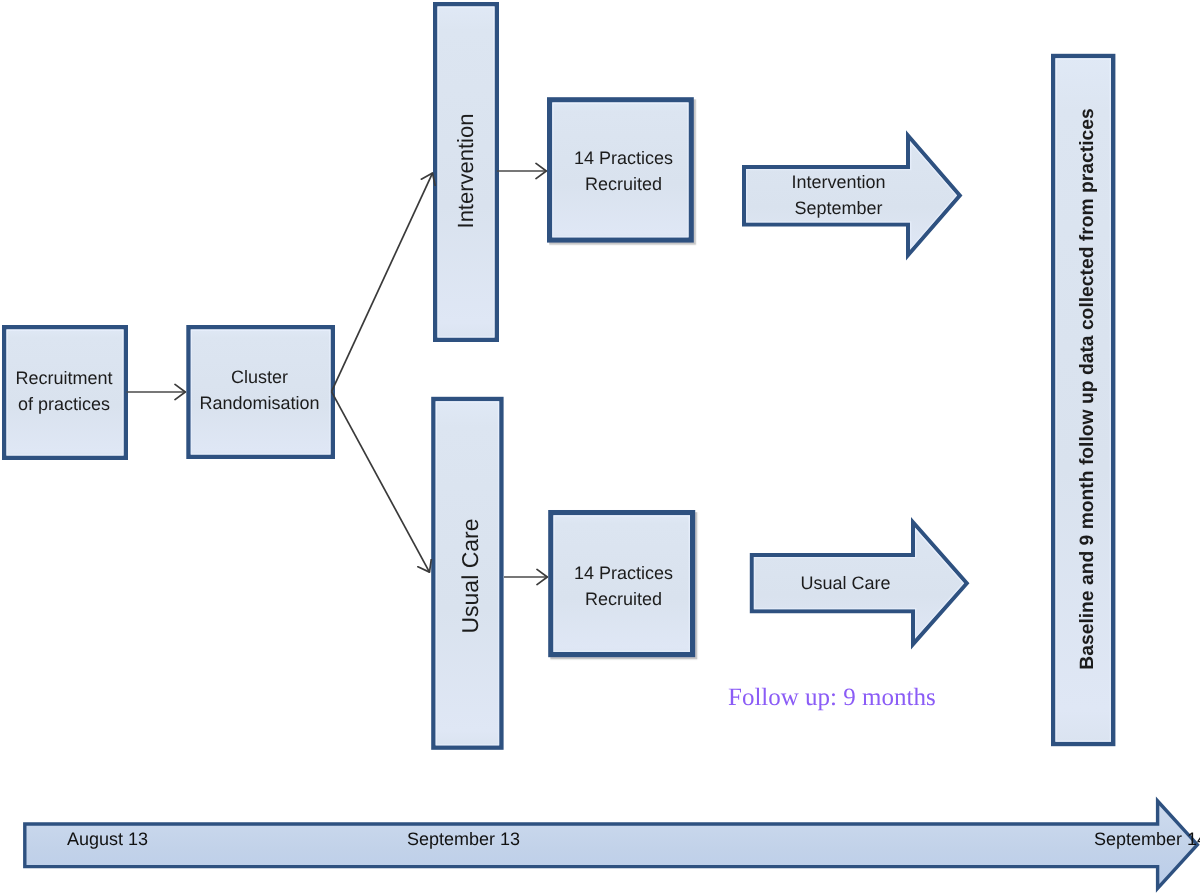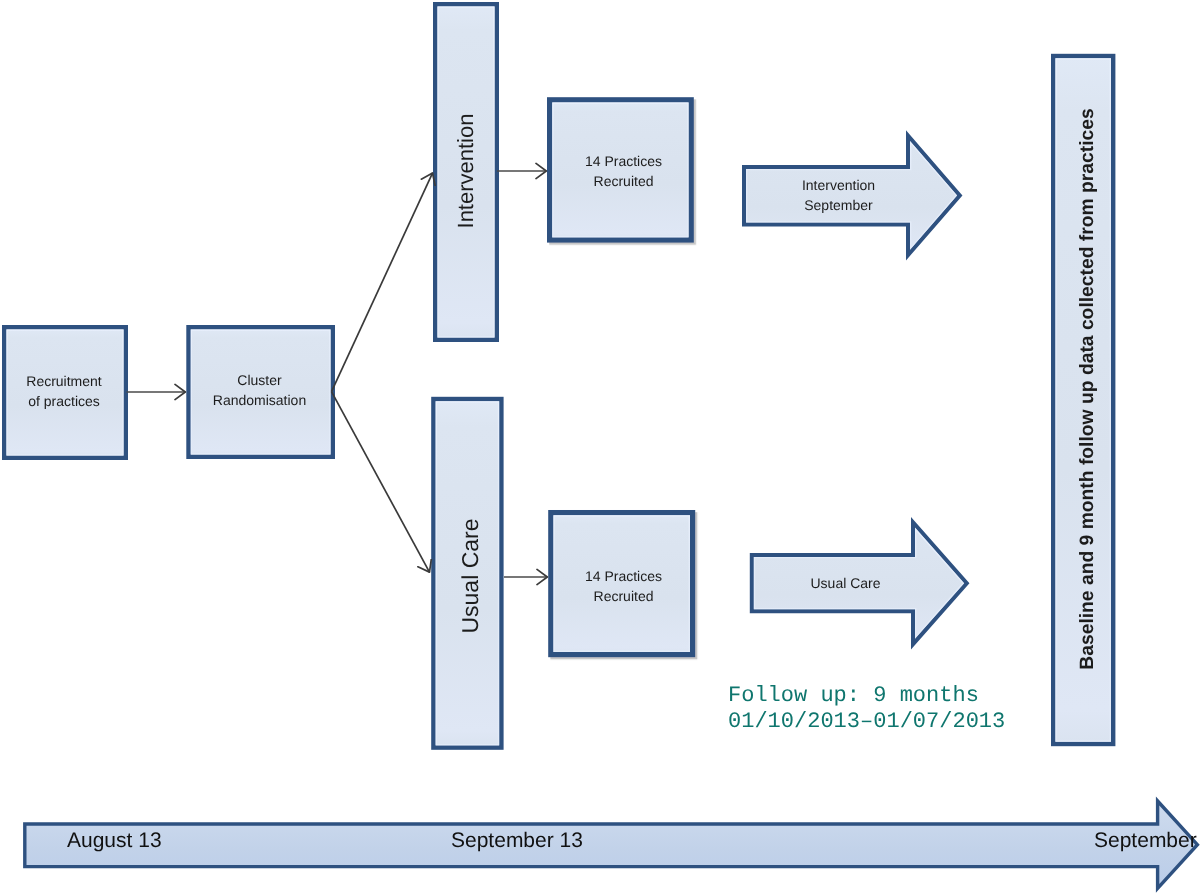--- a/index.html
+++ b/index.html
@@ -7,31 +7,31 @@
   *{-webkit-font-smoothing:antialiased;text-rendering:geometricPrecision;}
   .lbl,.note,.tl-lbl{will-change:transform;}
   body{width:1200px;height:894px;overflow:hidden;
        font-family:"Liberation Sans",sans-serif;}
   #stage{position:relative;width:1200px;height:894px;background:#fff;}
   svg.layer{position:absolute;left:0;top:0;width:1200px;height:894px;}
 
   .lbl{position:absolute;display:table;text-align:center;color:#1c1c1c;
        line-height:1.42;font-family:"Liberation Sans",sans-serif;}
   .lbl > .inner{display:table-cell;vertical-align:middle;text-align:center;}
-  .box-lbl{font-size:14px;}
+  .box-lbl{font-size:18px;}
   .lbl.vert{transform-origin:0 0;transform:rotate(-90deg);}
   .lbl.interv{font-size:22px;}
   .lbl.big{font-size:23px;}
   .lbl.bold{font-weight:bold;}
   .lbl.fu{font-size:19.3px;letter-spacing:0;}
 
-  .note{position:absolute;color:#0f766e;font-size:22px;line-height:1.17;
-        font-family:Liberation Mono, monospace;white-space:nowrap;}
+  .note{position:absolute;color:#8b5cf6;font-size:25px;line-height:1.17;
+        font-family:Liberation Serif, serif;white-space:nowrap;}
 
-  .tl-lbl{position:absolute;top:829px;color:#111;font-size:21px;
+  .tl-lbl{position:absolute;top:829px;color:#111;font-size:18px;
           font-family:"Liberation Sans",sans-serif;white-space:nowrap;}
 </style>
 </head>
 <body>
 
 <div id="stage">
 
   <svg class="layer" viewBox="0 0 1200 894">
     <defs>
       <linearGradient id="innerHL" gradientUnits="objectBoundingBox" x1="0" y1="0" x2="0" y2="1">
@@ -151,20 +151,19 @@
     </div>
 
   <div class="lbl box-lbl" style="left:752px;top:555px;width:187px;height:57px;">
       <div class="inner">
     <span>Usual Care</span>
   </div>
     </div>
 
   <div class="note" style="left:727.5px;top:683px;">
     <div>Follow up: 9 months</div>
-    <div>01/10/2013–01/07/2013</div>
   </div>
 
   <div class="tl-lbl" style="left:66.5px;">August 13</div>
-  <div class="tl-lbl" style="left:407px;margin-left:44px;">September 13</div>
+  <div class="tl-lbl" style="left:407px;">September 13</div>
   <div class="tl-lbl" style="left:1094px;">September 14</div>
 
 </div>
 
 </body></html>

